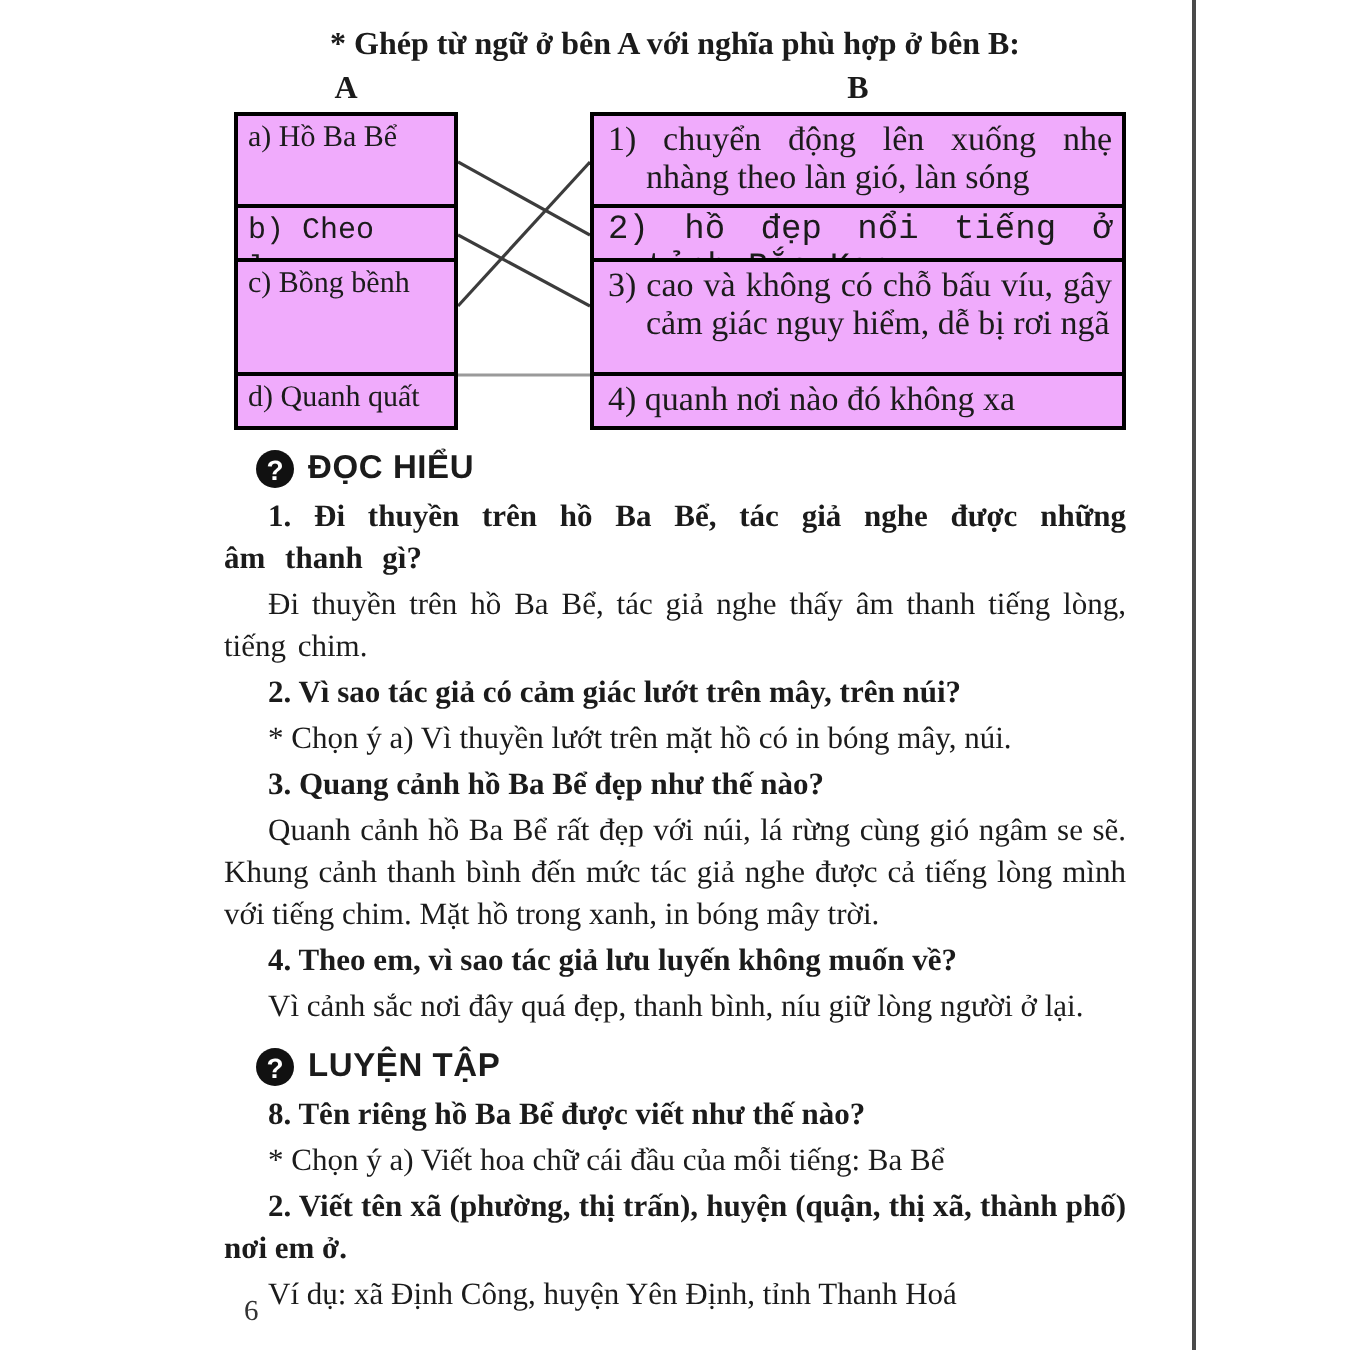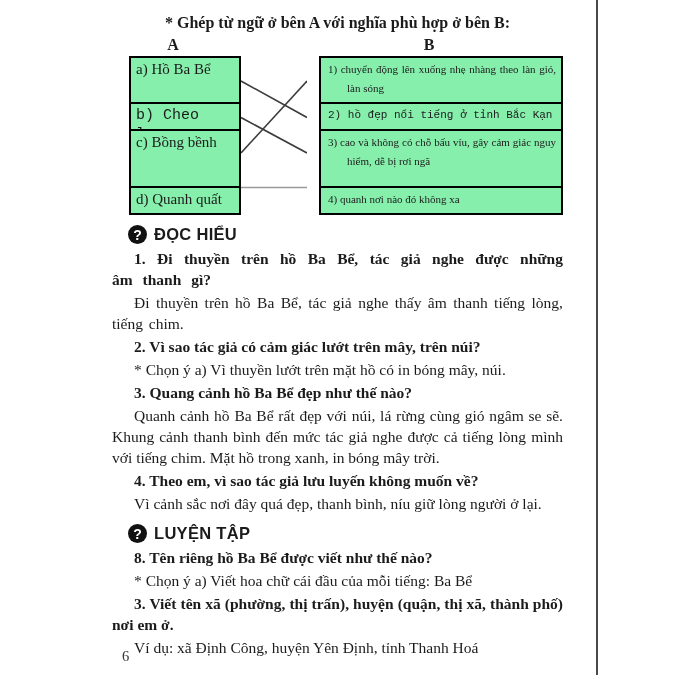--- a/index.html
+++ b/index.html
@@ -31,30 +31,30 @@
     line-height: 22px;
   }
 
   .match { margin-left: 5px; }
   .match-headers { display: flex; height: 20px; font-weight: bold; font-size: 16px; }
   .match-headers .hdr-a { width: 112px; text-align: center; }
   .match-headers .hdr-gap { width: 66px; }
   .match-headers .hdr-b { flex: 1; text-align: center; }
 
   .match-body { display: flex; align-items: stretch; }
-  .match-col { border: 2px solid #000; position: relative; background: #86efac; margin-left: 12px; }
+  .match-col { border: 2px solid #000; position: relative; background: #f0abfc; }
   .col-a { width: 112px; }
   .col-b { flex: 1; }
   .mrow { padding: 2px 5px 0 5px; font-size: 15px; line-height: 19px; overflow: hidden; }
   .mrow.sep { border-bottom: 2px solid #000; }
   .rh0 { height: 46px; }
   .rh1 { height: 27px; font-family: Liberation Mono, monospace; }
   .rh2 { height: 57px; }
   .rh3 { height: 25px; }
-  .col-b .mrow { padding-left: 26px; text-indent: -19px; font-size: 11px; text-align: justify; }
+  .col-b .mrow { padding-left: 26px; text-indent: -19px; font-size: 17px; text-align: justify; }
 
   .match-gap { width: 66px; position: relative; }
   .match-gap svg { position: absolute; top: 2px; left: 0; }
 
   .section-heading {
     display: flex; align-items: center; gap: 7px;
     margin: 10px 0 4px 16px;
   }
   .qicon {
     width: 19px; height: 19px; border-radius: 50%;
@@ -141,19 +141,19 @@
   <p class="ans">Vì cảnh sắc nơi đây quá đẹp, thanh bình, níu giữ lòng người ở lại.</p>
 
   <div class="section-heading">
     <span class="qicon"></span>
     <span class="shead">LUYỆN TẬP</span>
   </div>
 
   <p class="q">8. Tên riêng hồ Ba Bể được viết như thế nào?</p>
   <p class="ans">* Chọn ý a) Viết hoa chữ cái đầu của mỗi tiếng: Ba Bể</p>
 
-  <p class="q">3. Viết tên xã (phường, thị trấn), huyện (quận, thị xã, thành phố) nơi em ở.</p>
+  <p class="q">2. Viết tên xã (phường, thị trấn), huyện (quận, thị xã, thành phố) nơi em ở.</p>
   <p class="ans">Ví dụ: xã Định Công, huyện Yên Định, tỉnh Thanh Hoá</p>
 
   <div class="page-num">6</div>
 
   <div class="edge-line"></div>
 </div>
 
 </body></html>

